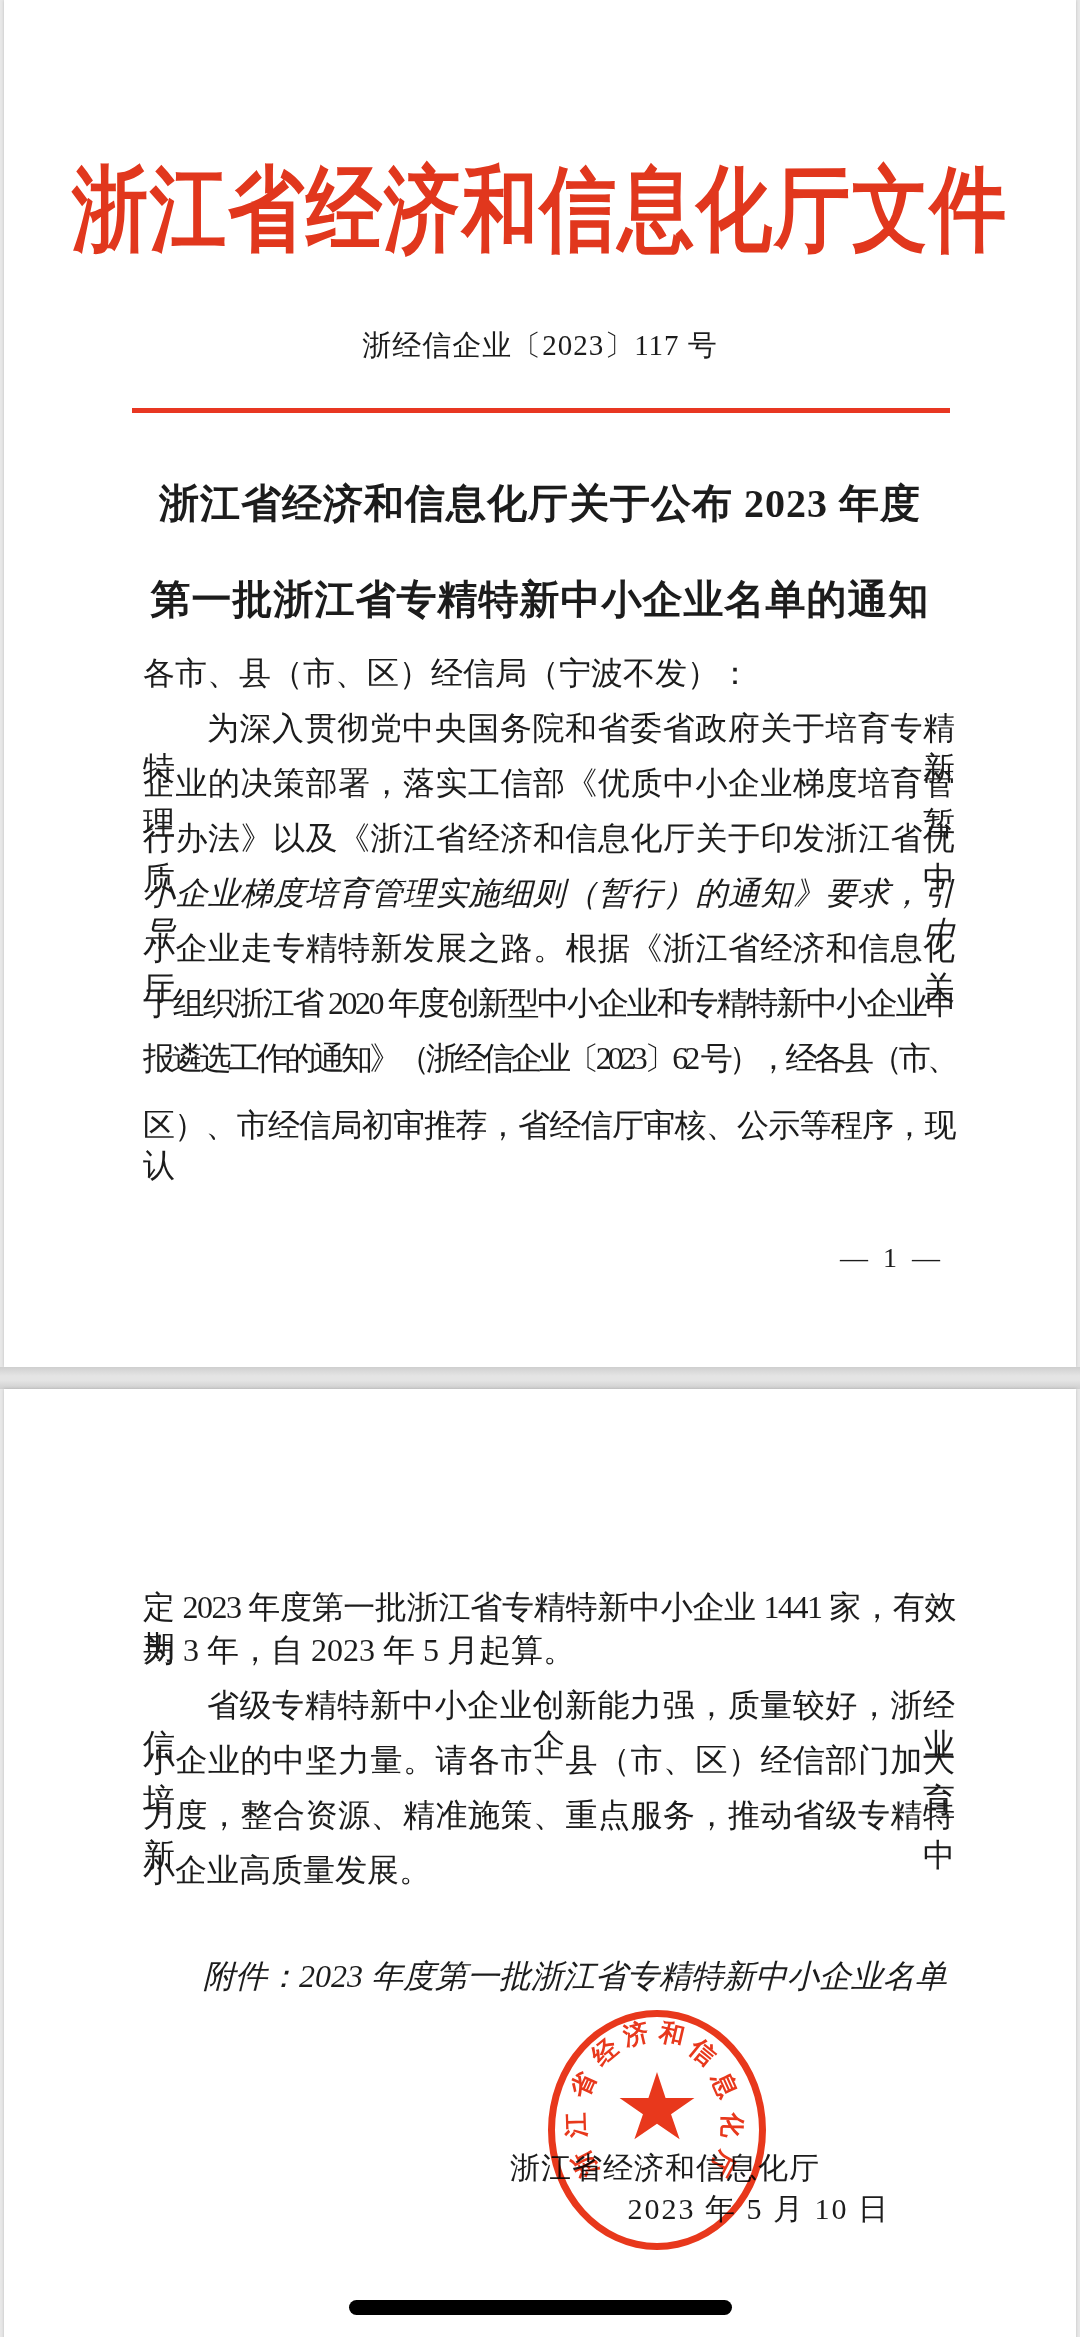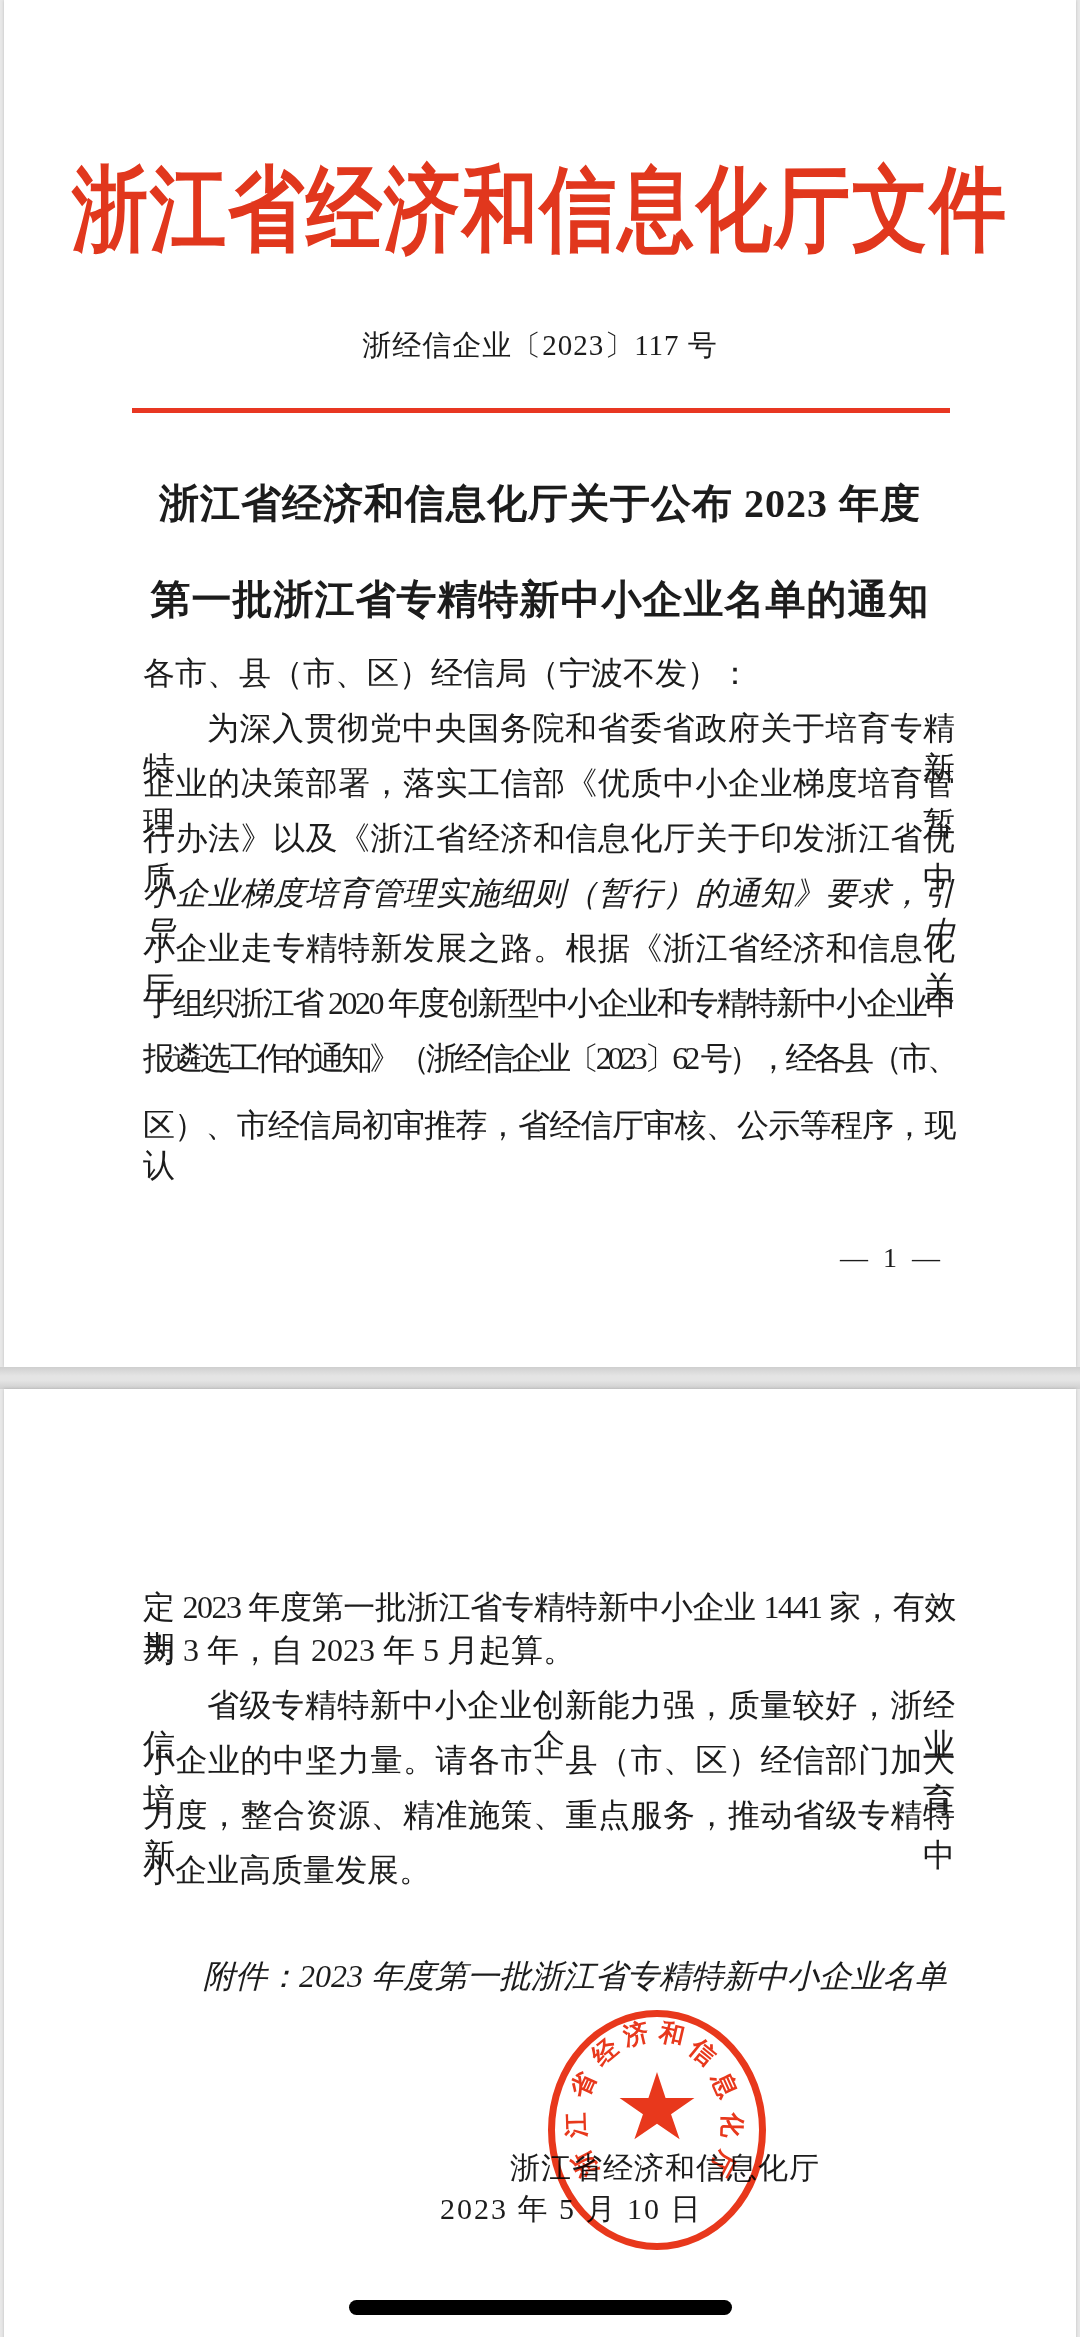--- a/index.html
+++ b/index.html
@@ -60,21 +60,21 @@
   .sq1{letter-spacing:-1.5px;margin-top:12px;}
   .sq2{letter-spacing:-2.5px;}
   .sq4{letter-spacing:-4px;}
   .p1l1{top:708px;} .p1l2{top:763px;} .p1l3{top:818px;} .p1l4{top:873px;font-style:italic;}
   .p1l5{top:928px;} .p1l6{top:983px;} .p1l7{top:1038px;} .p1l8{top:1093px;}
   .page-number{top:1242px;right:132px;font-size:28px;letter-spacing:4px;white-space:nowrap;}
   .p2l1{top:186px;} .p2l2{top:241px;} .p2l3{top:296px;}
   .p2l4{top:351px;} .p2l5{top:406px;} .p2l6{top:461px;}
   .attachment{top:566px;left:199px;font-size:32px;white-space:nowrap;font-style:italic;}
   .agency{top:759px;left:436px;width:450px;text-align:center;font-size:30px;letter-spacing:1px;white-space:nowrap;}
-  .issue-date{top:800px;left:436px;width:450px;text-align:left;font-size:30px;letter-spacing:2px;white-space:nowrap;}
+  .issue-date{top:800px;left:436px;width:450px;text-align:right;font-size:30px;letter-spacing:2px;white-space:nowrap;}
   .seal{
     top:621px;left:544px;width:218px;height:240px;
     mix-blend-mode:multiply;
   }
   .seal-border{
     position:absolute;left:0;top:0;width:218px;height:240px;
     border:7px solid var(--seal-red);
     border-radius:50%;
   }
   .seal-star{

